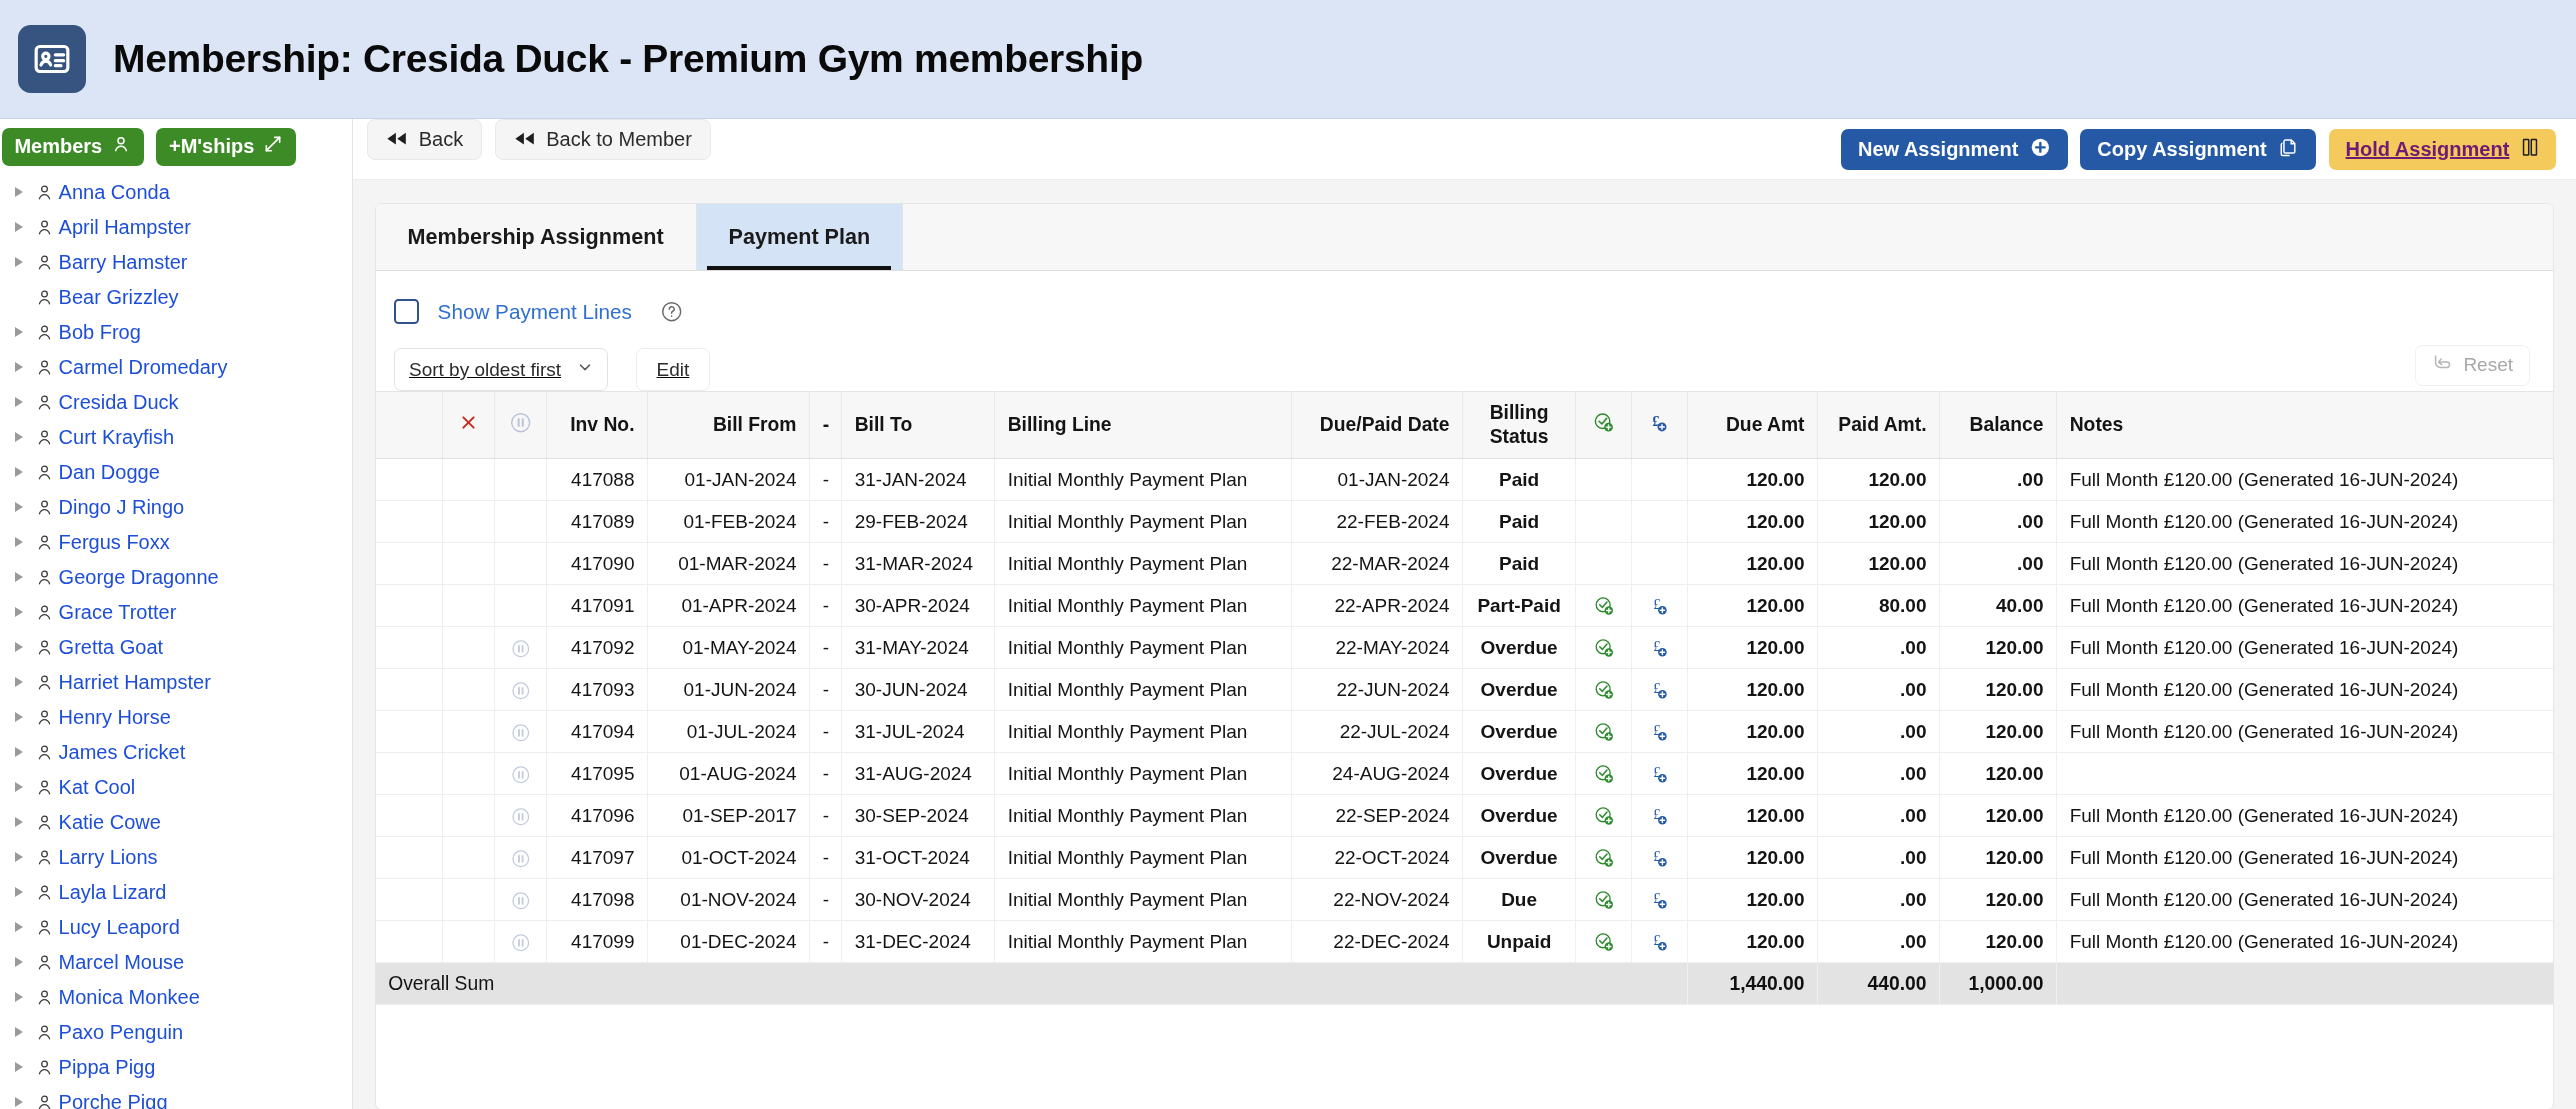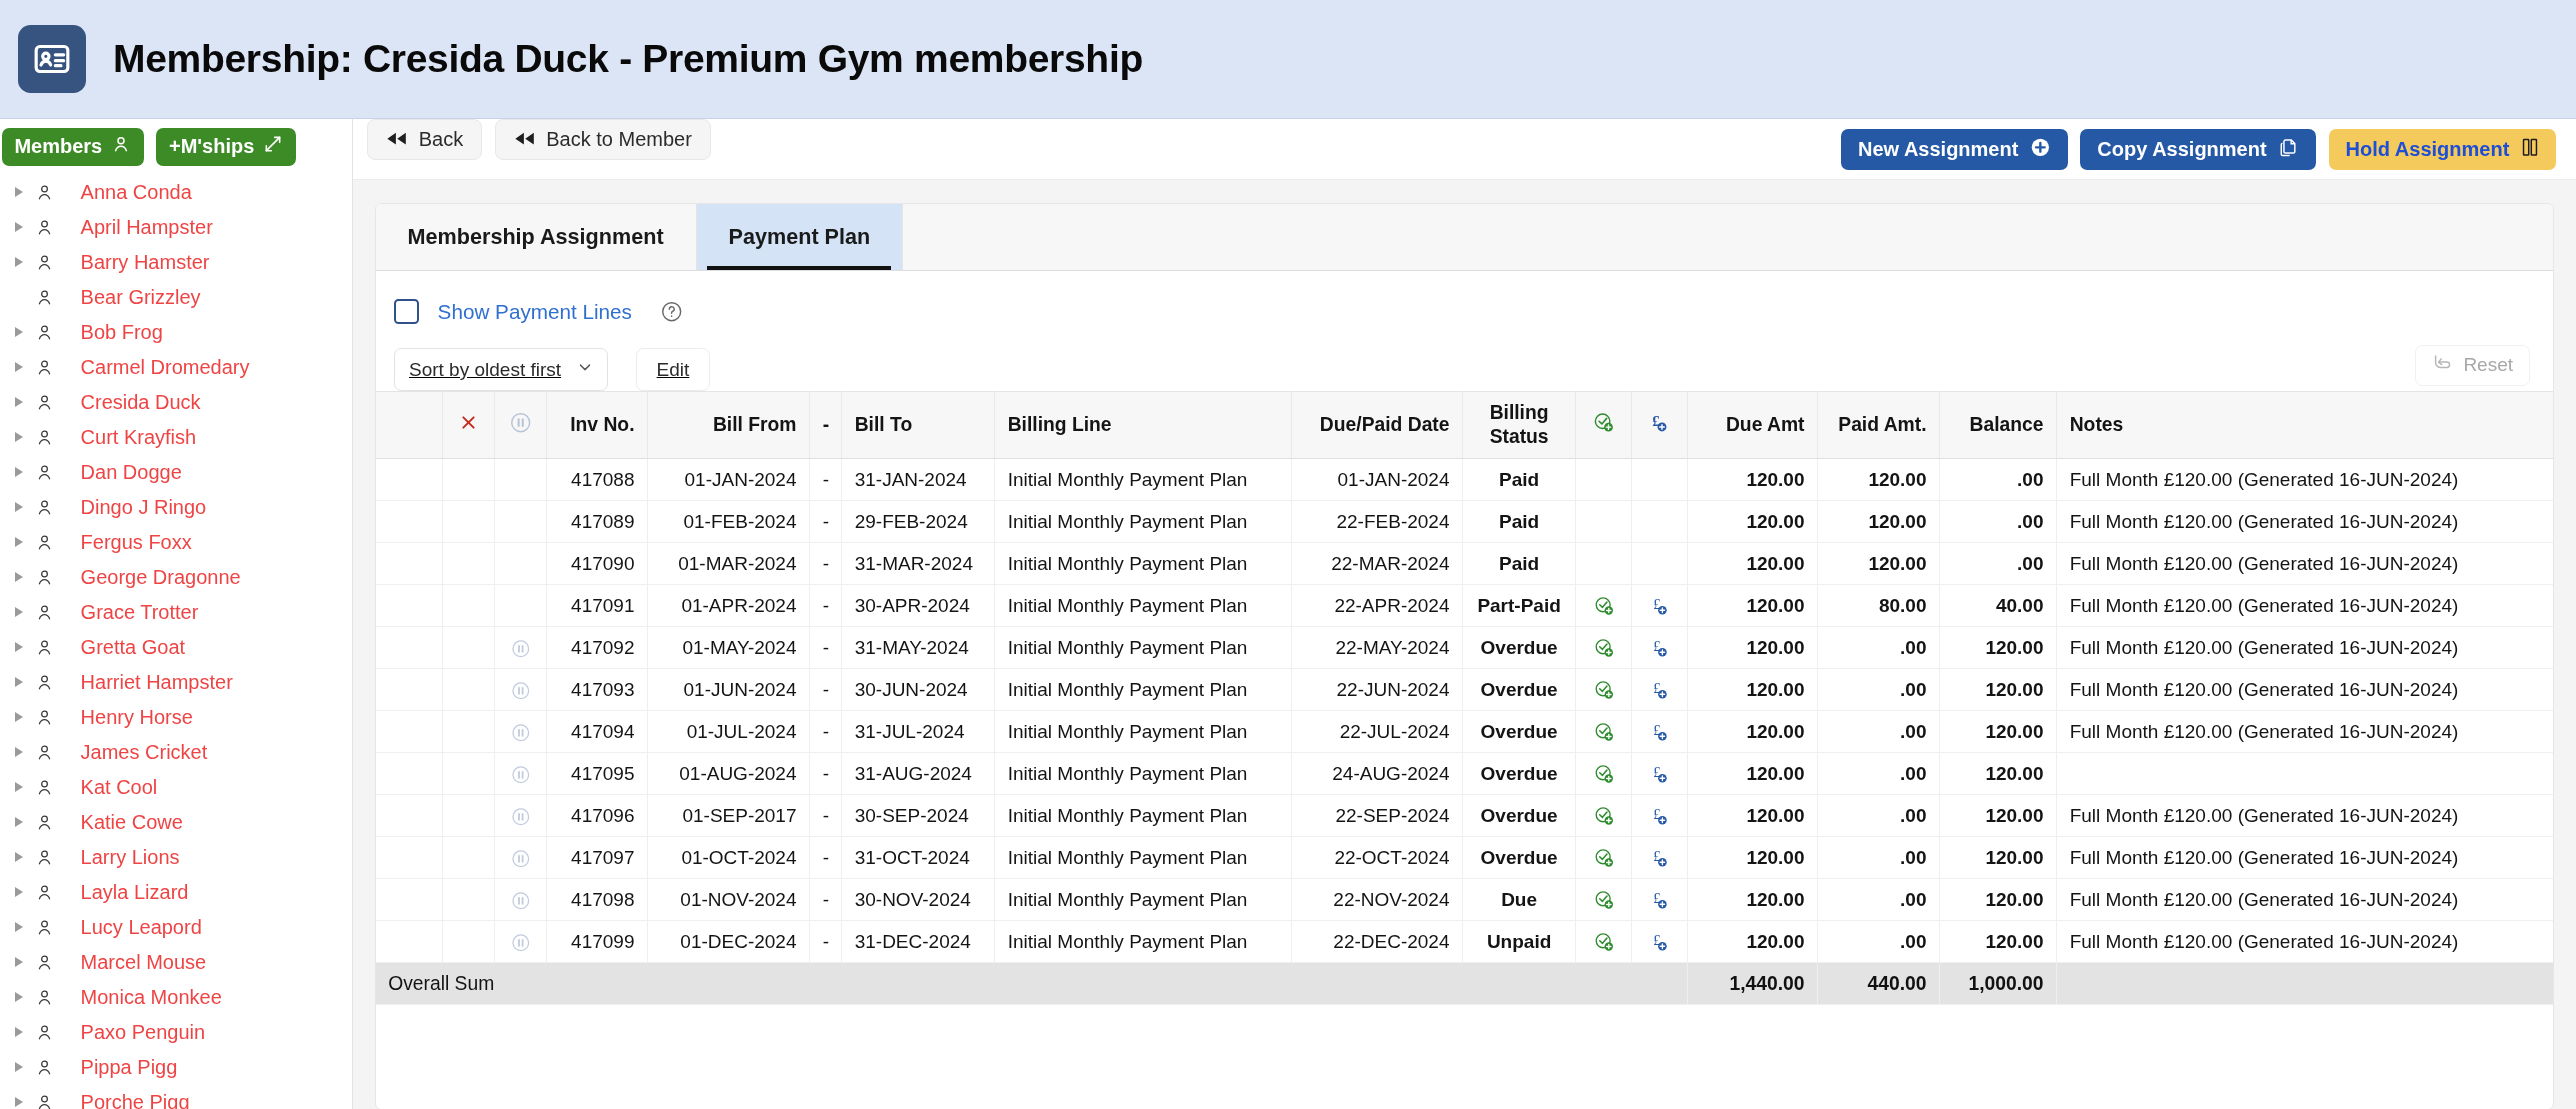--- a/index.html
+++ b/index.html
@@ -76,23 +76,23 @@
   }
   .tri {
     width: 0; height: 0;
     border-left: 8px solid #9a9a9a;
     border-top: 5.4px solid transparent;
     border-bottom: 5.4px solid transparent;
   }
   .person-ic { width: 27px; flex: none; display: flex; align-items: center; justify-content: center; }
   .sidebar-label {
     font-size: 20px;
-    color: #ef4444;
+    color: #1d4ed8;
     white-space: nowrap;
-    margin-left: 23px;
+    margin-left: 1px;
   }
 
   
   .main {
     position: absolute;
     top: 119px; left: 353px;
     width: 2223px; height: 991px;
     background: #f4f4f4;
   }
 
@@ -129,21 +129,21 @@
     padding: 0 17px;
     font-size: 20px;
     font-weight: bold;
     display: flex; align-items: center; gap: 11.7px;
     cursor: pointer;
     border: none;
     white-space: nowrap;
     font-family: "Liberation Sans", sans-serif;
   }
   .btn-blue { background: #2559a5; color: #ffffff; }
-  .btn-yellow { background: #f4ca5c; color: #1d4ed8; }
+  .btn-yellow { background: #f4ca5c; color: #701a75; text-decoration: underline; }
 
   
   .content {
     padding: 23.4px 21.6px 0 21.6px;
     height: calc(100% - 61px);
   }
   .panel {
     background: #ffffff;
     border: 0.9px solid #e6e6e6;
     border-radius: 6.3px;

